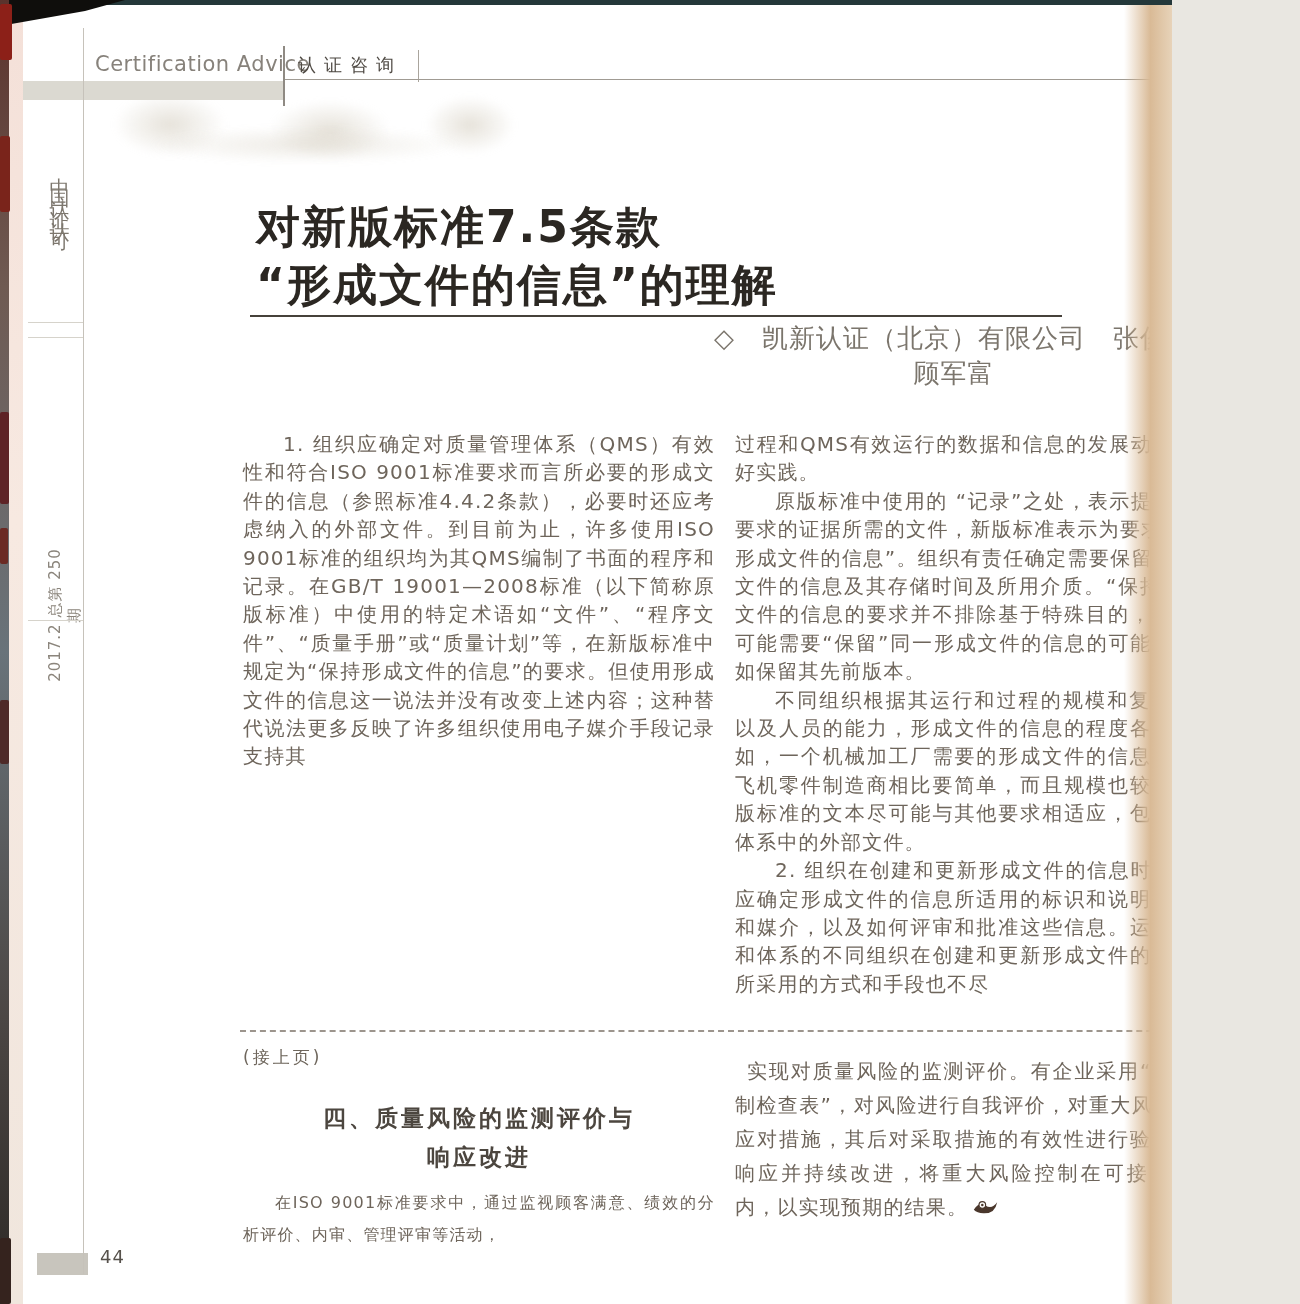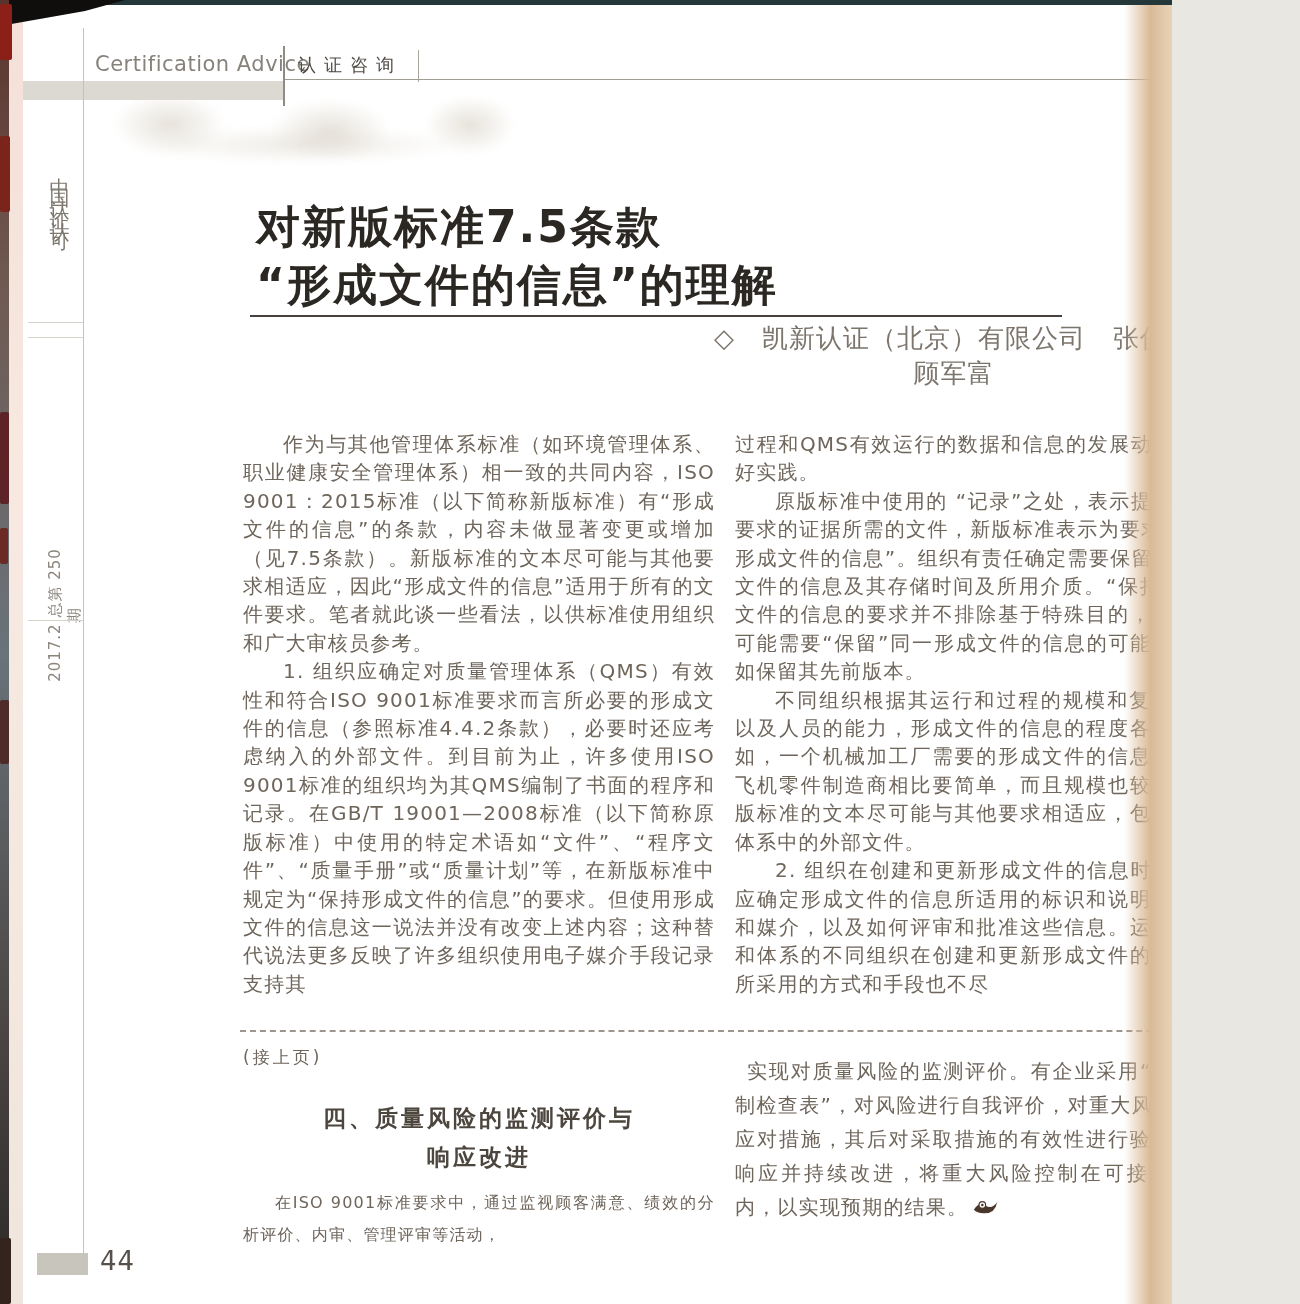--- a/index.html
+++ b/index.html
@@ -73,21 +73,21 @@
   .cont-heading { margin-top:30px; text-align:center; font-weight:bold; font-size:23px;
     line-height:39px; color:#4c463f; letter-spacing:3px; }
   .cont-para { margin-top:10px; font-size:16px; line-height:32px; text-align:justify;
     text-indent:2em; letter-spacing:1.2px; }
   .cont-right { position:absolute; left:735px; top:1054px; width:482px; z-index:5;
     font-size:20px; line-height:34px; color:#6e655b; text-align:justify; letter-spacing:1.2px; }
   .end-mark { display:inline-block; vertical-align:-2px; margin-left:4px; }
 
   
   .footer-bar { position:absolute; left:37px; top:1253px; width:51px; height:22px; background:#c8c5bd; z-index:5; }
-  .footer-num { position:absolute; left:100px; top:1246px; font-size:26px; color:#56514b; letter-spacing:1px; z-index:5; }
+  .footer-num { position:absolute; left:100px; top:1246px; font-size:18px; color:#56514b; letter-spacing:1px; z-index:5; }
 </style>
 </head>
 <body>
 
 <div class="page">
 
   <div class="ghost g1"></div>
   <div class="ghost g2"></div>
   <div class="ghost g3"></div>
   <div class="ghost g4"></div>
@@ -107,21 +107,20 @@
   <div class="sb-tick t3"></div>
 
   <div class="article-title">
     <div>对新版标准7.5条款</div>
     <div>“形成文件的信息”的理解</div>
   </div>
   <div class="title-underline"></div>
   <div class="byline">◇　凯新认证（北京）有限公司　张俊勇　顾军富</div>
 
   <div class="col col-left">
-    <p class="indent">作为与其他管理体系标准（如环境管理体系、职业健康安全管理体系）相一致的共同内容，ISO 9001：2015标准（以下简称新版标准）有“形成文件的信息”的条款，内容未做显著变更或增加（见7.5条款）。新版标准的文本尽可能与其他要求相适应，因此“形成文件的信息”适用于所有的文件要求。笔者就此谈一些看法，以供标准使用组织和广大审核员参考。</p>
     <p class="indent">1. 组织应确定对质量管理体系（QMS）有效性和符合ISO 9001标准要求而言所必要的形成文件的信息（参照标准4.4.2条款），必要时还应考虑纳入的外部文件。到目前为止，许多使用ISO 9001标准的组织均为其QMS编制了书面的程序和记录。在GB/T 19001—2008标准（以下简称原版标准）中使用的特定术语如“文件”、“程序文件”、“质量手册”或“质量计划”等，在新版标准中规定为“保持形成文件的信息”的要求。但使用形成文件的信息这一说法并没有改变上述内容；这种替代说法更多反映了许多组织使用电子媒介手段记录支持其</p>
   </div>
   <div class="col col-right">
     <p>过程和QMS有效运行的数据和信息的发展动态和良好实践。</p>
     <p class="indent">原版标准中使用的 “记录”之处，表示提供符合要求的证据所需的文件，新版标准表示为要求“保持形成文件的信息”。组织有责任确定需要保留的形成文件的信息及其存储时间及所用介质。“保持”形成文件的信息的要求并不排除基于特殊目的，组织也可能需要“保留”同一形成文件的信息的可能性，例如保留其先前版本。</p>
     <p class="indent">不同组织根据其运行和过程的规模和复杂程度以及人员的能力，形成文件的信息的程度各异。例如，一个机械加工厂需要的形成文件的信息与一个飞机零件制造商相比要简单，而且规模也较小。新版标准的文本尽可能与其他要求相适应，包括纳入体系中的外部文件。</p>
     <p class="indent">2. 组织在创建和更新形成文件的信息时，组织应确定形成文件的信息所适用的标识和说明、格式和媒介，以及如何评审和批准这些信息。运行过程和体系的不同组织在创建和更新形成文件的信息时所采用的方式和手段也不尽</p>
   </div>
 
   <div class="dashed-sep"></div>

